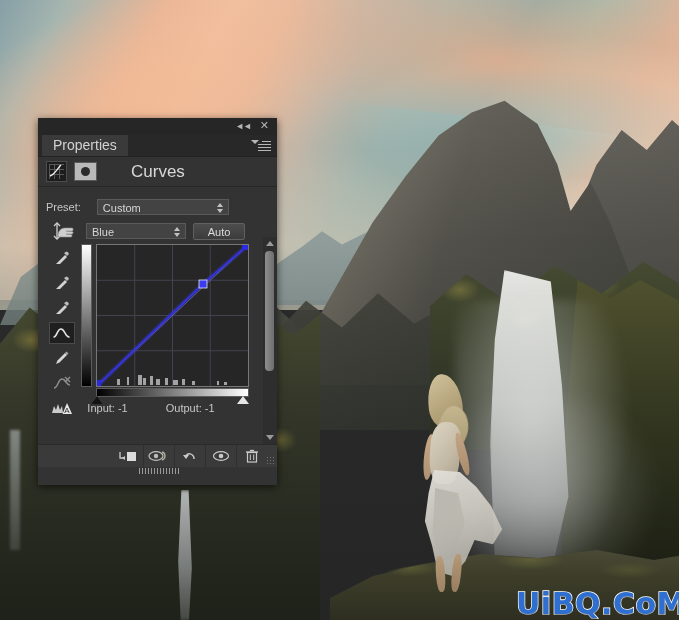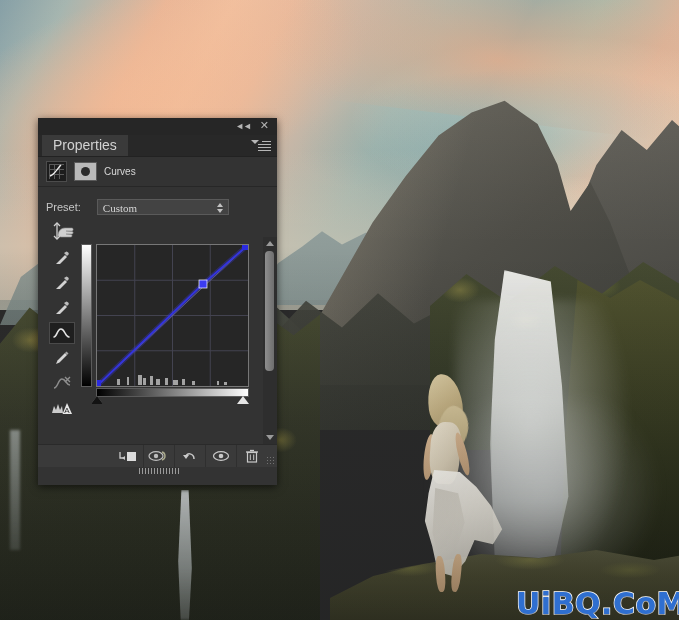--- a/index.html
+++ b/index.html
@@ -304,21 +304,21 @@
     opacity:.8;
   }
   .adj-icon .curveline{
     position:absolute;left:2px;top:2px;width:13px;height:13px;
   }
   .mask-thumb{
     width:21px;height:17px;background:#b9b9b9;border:1px solid #5a5a5a;
     display:flex;align-items:center;justify-content:center;
   }
   .mask-dot{width:9px;height:9px;border-radius:50%;background:#2a2a2a;}
-  .adj-title{font-size:10px;color:#d8d8d8;}
+  .adj-title{font-size:17px;color:#d8d8d8;margin-left:27px;}
 
   .panel-body{position:relative;height:257px;background:#333;}
 
   .preset-row{
     position:absolute;left:8px;top:11px;width:205px;height:17px;
     display:flex;align-items:center;gap:16px;
   }
   .preset-label{font-size:11px;color:#c6c6c6;}
   .select{
     position:relative;background:#434343;border:1px solid #5a5a5a;
@@ -327,21 +327,21 @@
   }
   .select .arrows{
     position:absolute;right:4px;top:3px;width:7px;height:10px;
   }
   .select .arrows:before,.select .arrows:after{
     content:"";position:absolute;left:0;width:0;height:0;
     border-left:3.5px solid transparent;border-right:3.5px solid transparent;
   }
   .select .arrows:before{top:0;border-bottom:4px solid #c2c2c2;}
   .select .arrows:after{bottom:0;border-top:4px solid #c2c2c2;}
-  #preset-select{width:132px;font-family:Liberation Serif, serif;}
+  #preset-select{width:132px;}
 
   .chan-row{
     position:absolute;left:48px;top:35px;width:168px;height:18px;
     display:flex;align-items:center;gap:7px;
   }
   #channel-select{width:100px;}
   .auto-btn{
     width:52px;height:17px;line-height:17px;text-align:center;
     background:linear-gradient(to bottom,#4d4d4d,#3c3c3c);
     border:1px solid #606060;border-radius:2px;
@@ -522,20 +522,27 @@
         <svg viewBox="0 0 26 22" width="26" height="22">
           <path d="M8 16 C8 11, 11 8, 15 8 L22 8 C23.5 8 23.5 11 22 11 L16 11
                    L22 11.5 C23.5 11.5 23.5 14 22 14 L16 14
                    L21 14.5 C22.4 14.5 22.4 17 21 17 L11 17 Z" fill="#cfcfcf" stroke="#8e8e8e" stroke-width=".6"></path>
           <path d="M4 6 L7 3 L10 6" stroke="#cfcfcf" stroke-width="1.3" fill="none"></path>
           <path d="M4 16 L7 19 L10 16" stroke="#cfcfcf" stroke-width="1.3" fill="none"></path>
           <line x1="7" y1="4" x2="7" y2="18" stroke="#cfcfcf" stroke-width="1.3"></line>
         </svg>
       </div>
 
+      <div class="chan-row">
+        <div class="select" id="channel-select">
+          <span>Blue</span>
+          <span class="arrows"></span>
+        </div>
+        <div class="auto-btn">Auto</div>
+      </div>
 
       <div class="tool-col">
         <div class="tool">
           <svg viewBox="0 0 18 18" width="18" height="18">
             <path d="M3 15 L5 13 L12 6 L14 8 L7 15 Z" fill="#d2d2d2"></path>
             <path d="M11 4 L14 7 L15.5 5.5 C16.5 4.5 15 3 13.5 2.5 Z" fill="#bdbdbd"></path>
           </svg>
         </div>
         <div class="tool">
           <svg viewBox="0 0 18 18" width="18" height="18">
@@ -615,20 +622,30 @@
             <rect x="102" y="35" width="8" height="8" fill="#3b3bef" stroke="#ffffff" stroke-width=".7"></rect>
             <rect x="145" y="-2" width="7" height="7" fill="#2a2ae0"></rect>
           </svg>
         </div>
 
         <div class="gradient-h"></div>
         <div class="slider-tri slider-black"></div>
         <div class="slider-tri slider-white"></div>
       </div>
 
+      <div class="io-row">
+        <span>
+          <span>Input:</span>
+          <span>-1</span>
+        </span>
+        <span>
+          <span>Output:</span>
+          <span>-1</span>
+        </span>
+      </div>
 
       <div class="panel-scroll">
         <div class="ps-up"></div>
         <div class="ps-thumb"></div>
         <div class="ps-down"></div>
       </div>
     </div>
 
     <div class="panel-footer">
       <div class="footer-icons">

